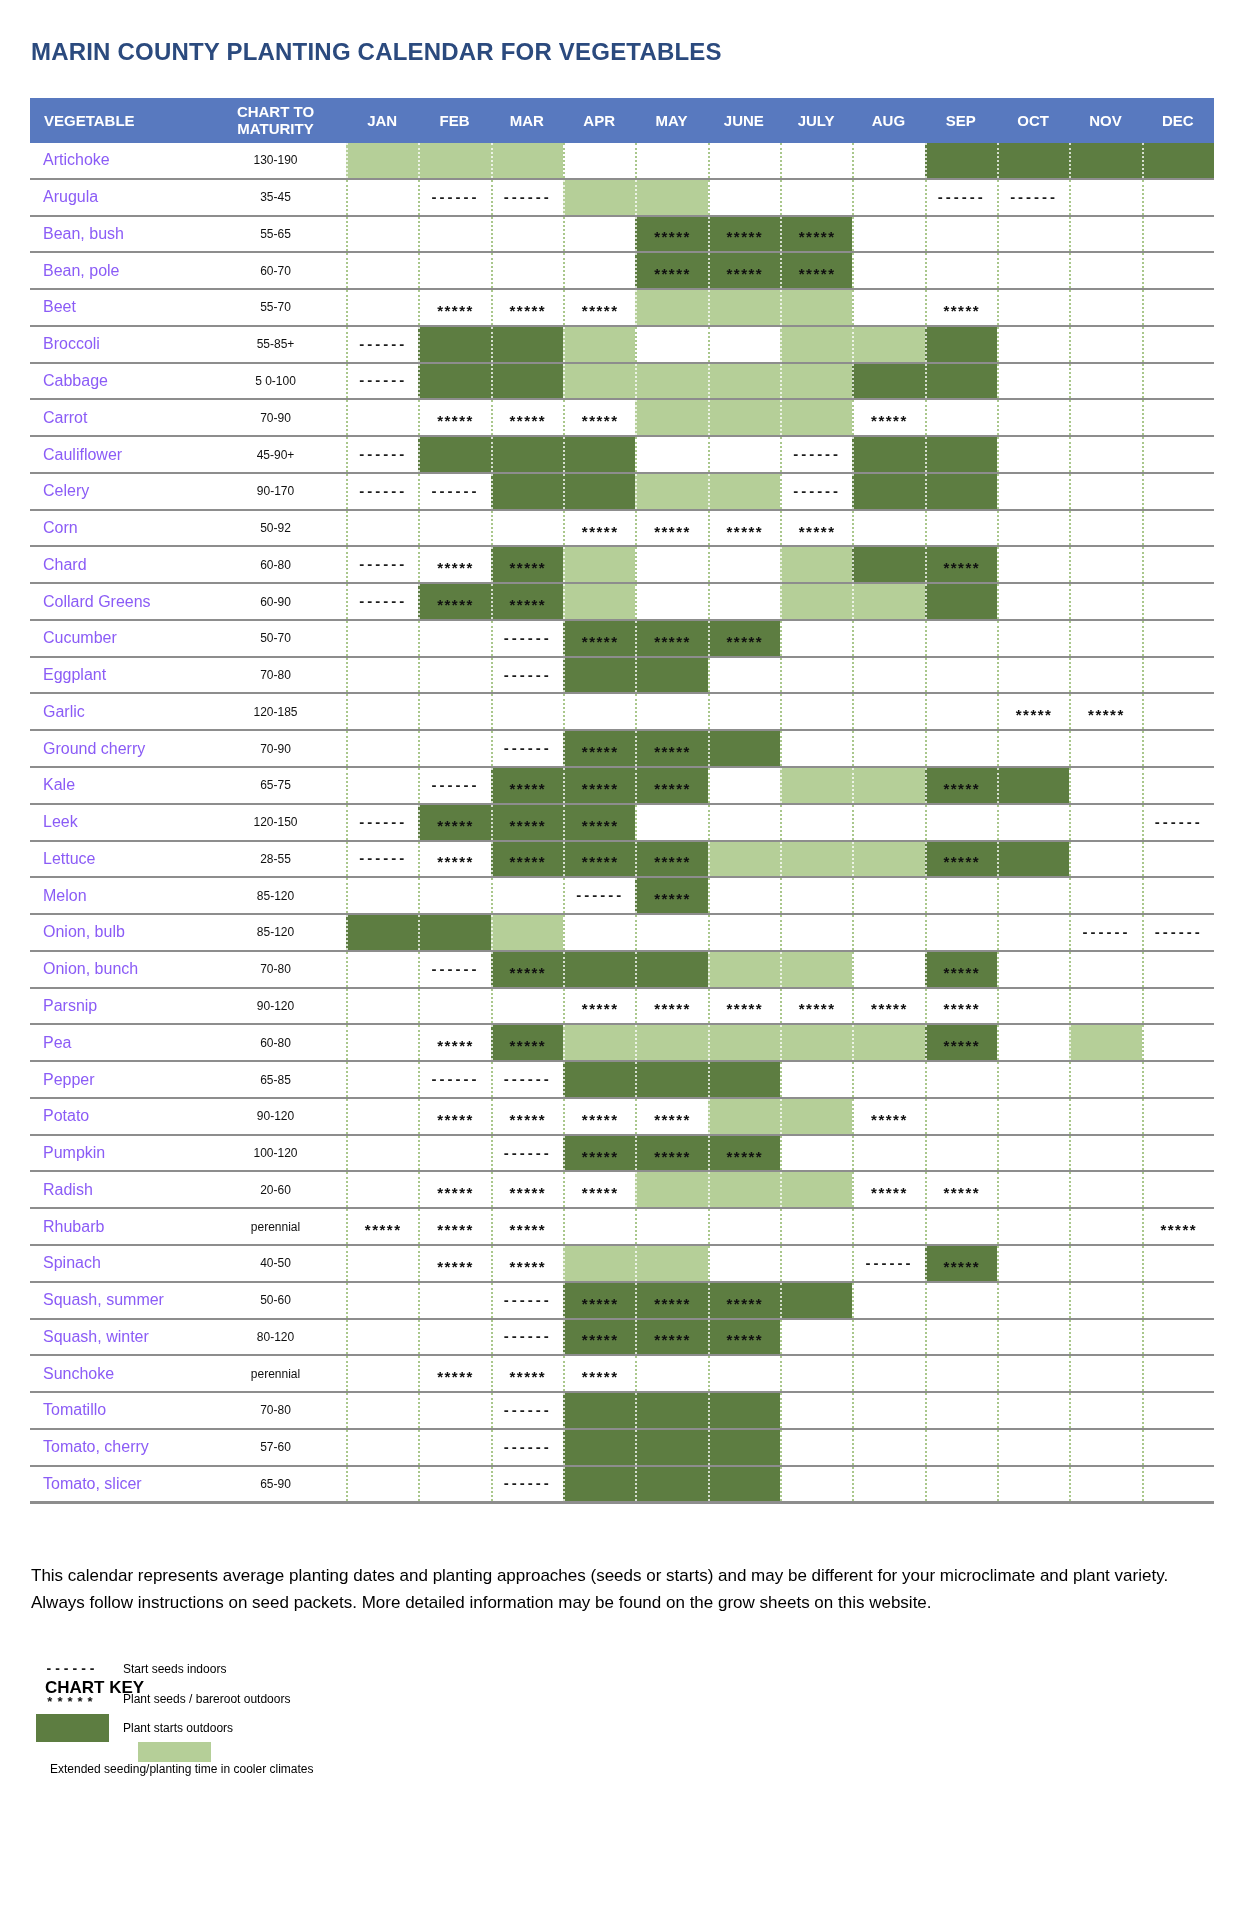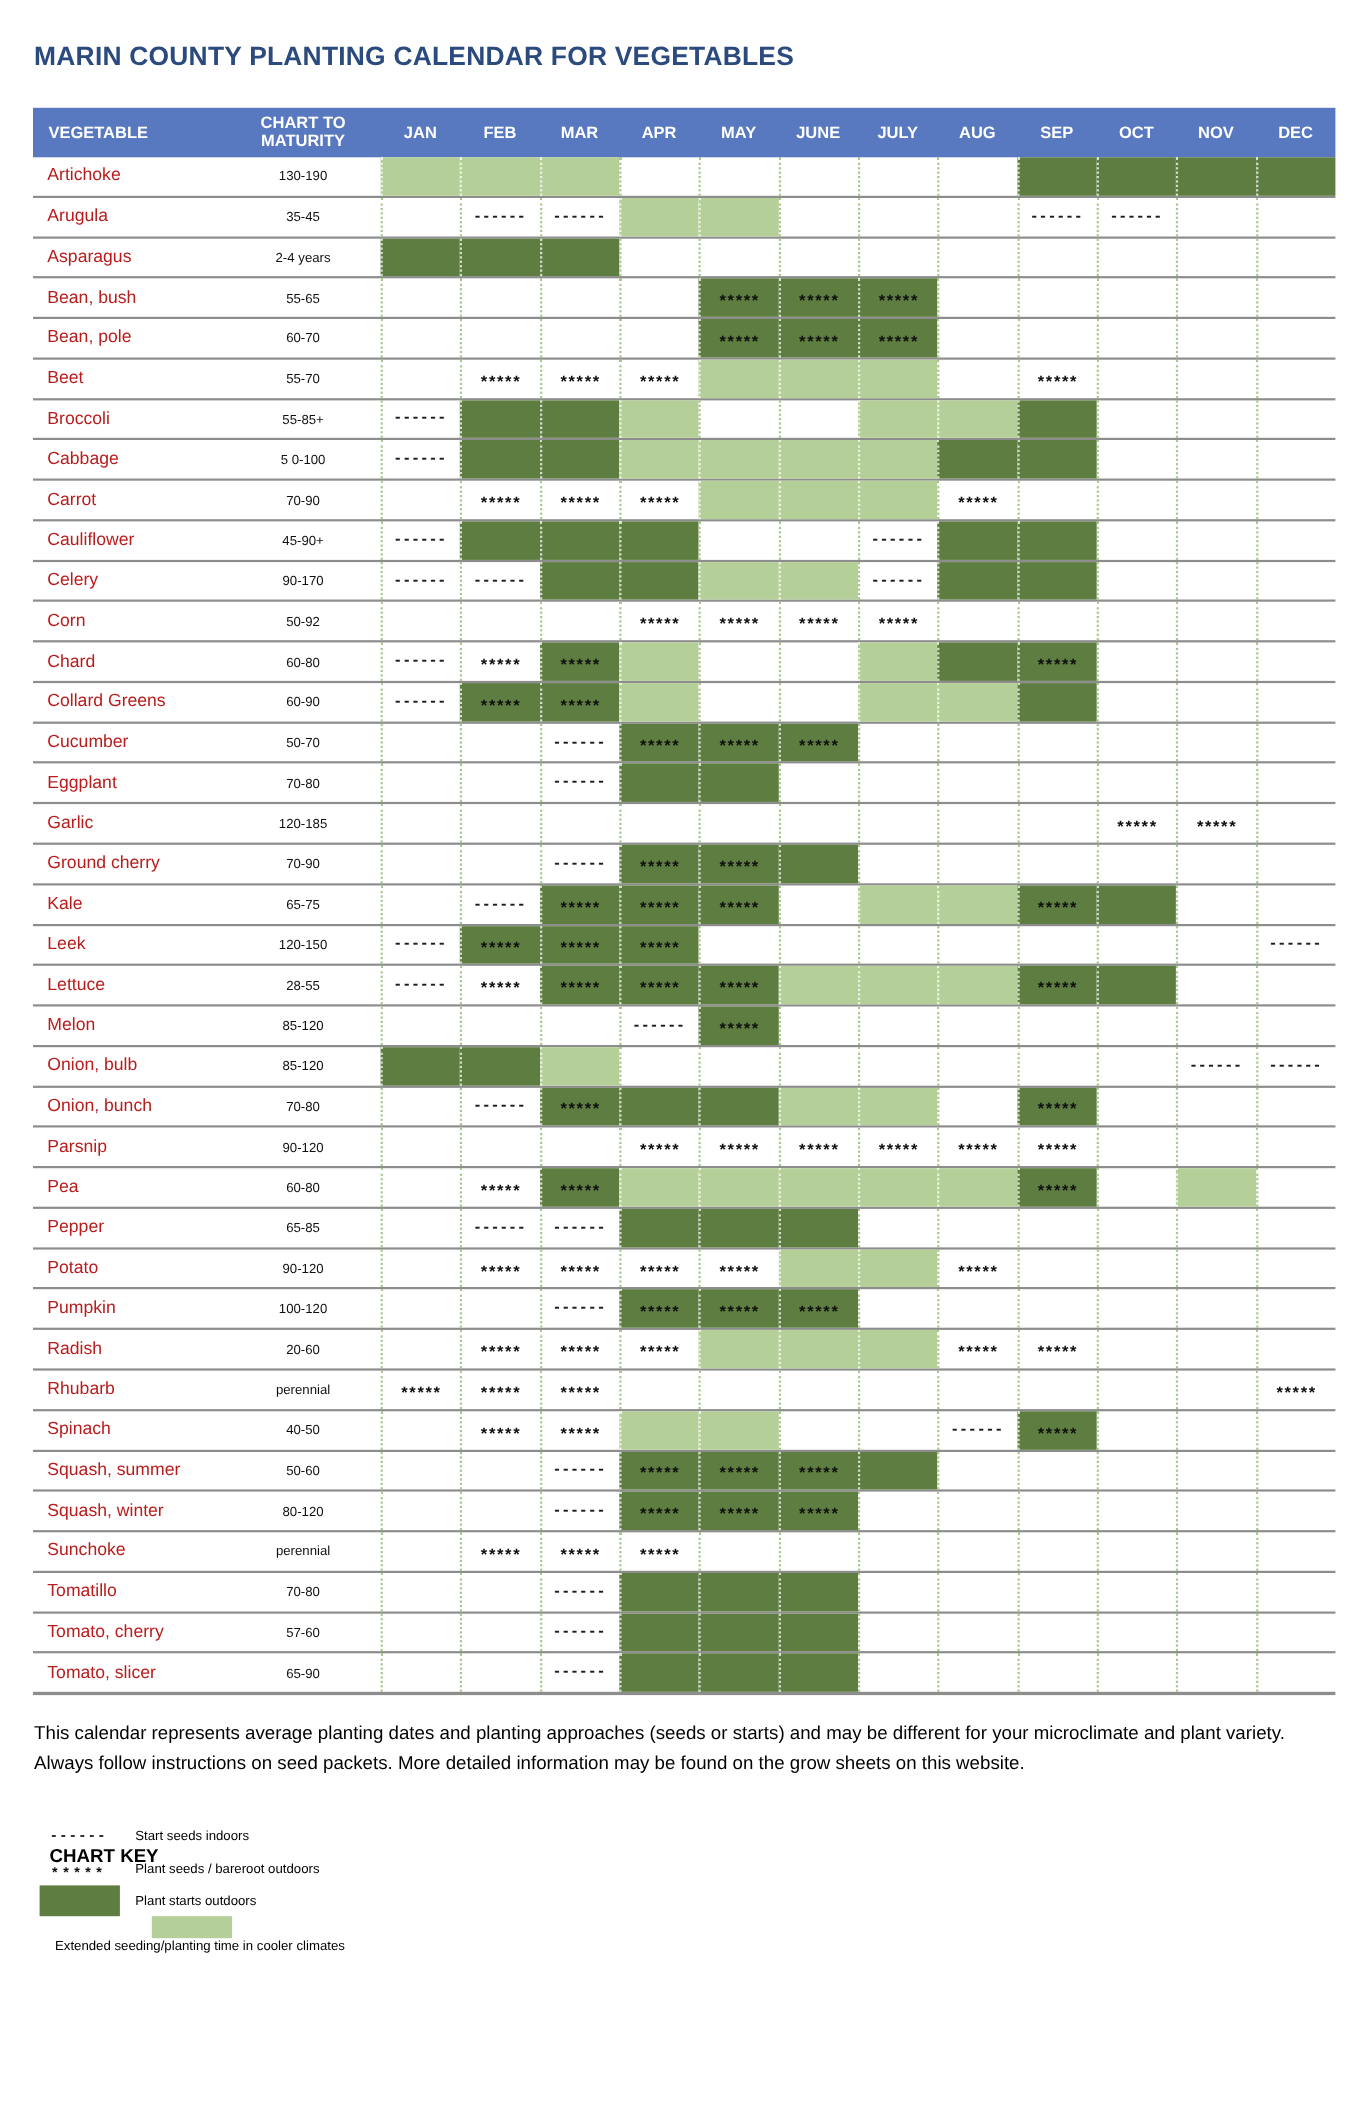--- a/index.html
+++ b/index.html
@@ -24,21 +24,21 @@
   .th.veg{width:175px;text-align:left;padding-left:14px;}
   .th.days{width:141px;white-space:pre-line;line-height:1.12;}
   .th.month{width:72.333px;}
   .tbody{border-bottom:1px solid #8d8d8d;}
   .row{
     display:flex;height:36.78px;box-sizing:border-box;
     border-bottom:2px solid #8d8d8d;align-items:stretch;
   }
   .cell-veg{
     width:175px;box-sizing:border-box;display:flex;align-items:center;
-    padding-left:13px;font-size:16px;color:#b91c1c;
+    padding-left:13px;font-size:16px;color:#8b5cf6;
   }
   .cell-days{
     width:141px;box-sizing:border-box;display:flex;align-items:center;
     justify-content:center;font-size:12px;color:#101010;
   }
   .mcell{
     width:72.333px;box-sizing:border-box;display:flex;align-items:center;
     justify-content:center;border-left:2px dotted #a9c78b;overflow:hidden;
   }
   .mcell.dark{background:var(--dark,#5d7d41);border-left-color:rgba(255,255,255,.75);}
@@ -126,36 +126,20 @@
           <div class="mcell">
             <span class="mark dash">------</span>
           </div>
           <div class="mcell">
             <span class="mark dash">------</span>
           </div>
           <div class="mcell"></div>
           <div class="mcell"></div>
         </div>
         <div class="row">
-          <div class="cell-veg">Asparagus</div>
-          <div class="cell-days">2-4 years</div>
-          <div class="mcell dark"></div>
-          <div class="mcell dark"></div>
-          <div class="mcell dark"></div>
-          <div class="mcell"></div>
-          <div class="mcell"></div>
-          <div class="mcell"></div>
-          <div class="mcell"></div>
-          <div class="mcell"></div>
-          <div class="mcell"></div>
-          <div class="mcell"></div>
-          <div class="mcell"></div>
-          <div class="mcell"></div>
-        </div>
-        <div class="row">
           <div class="cell-veg">Bean, bush</div>
           <div class="cell-days">55-65</div>
           <div class="mcell"></div>
           <div class="mcell"></div>
           <div class="mcell"></div>
           <div class="mcell"></div>
           <div class="mcell dark">
             <span class="mark star">*****</span>
           </div>
           <div class="mcell dark">

